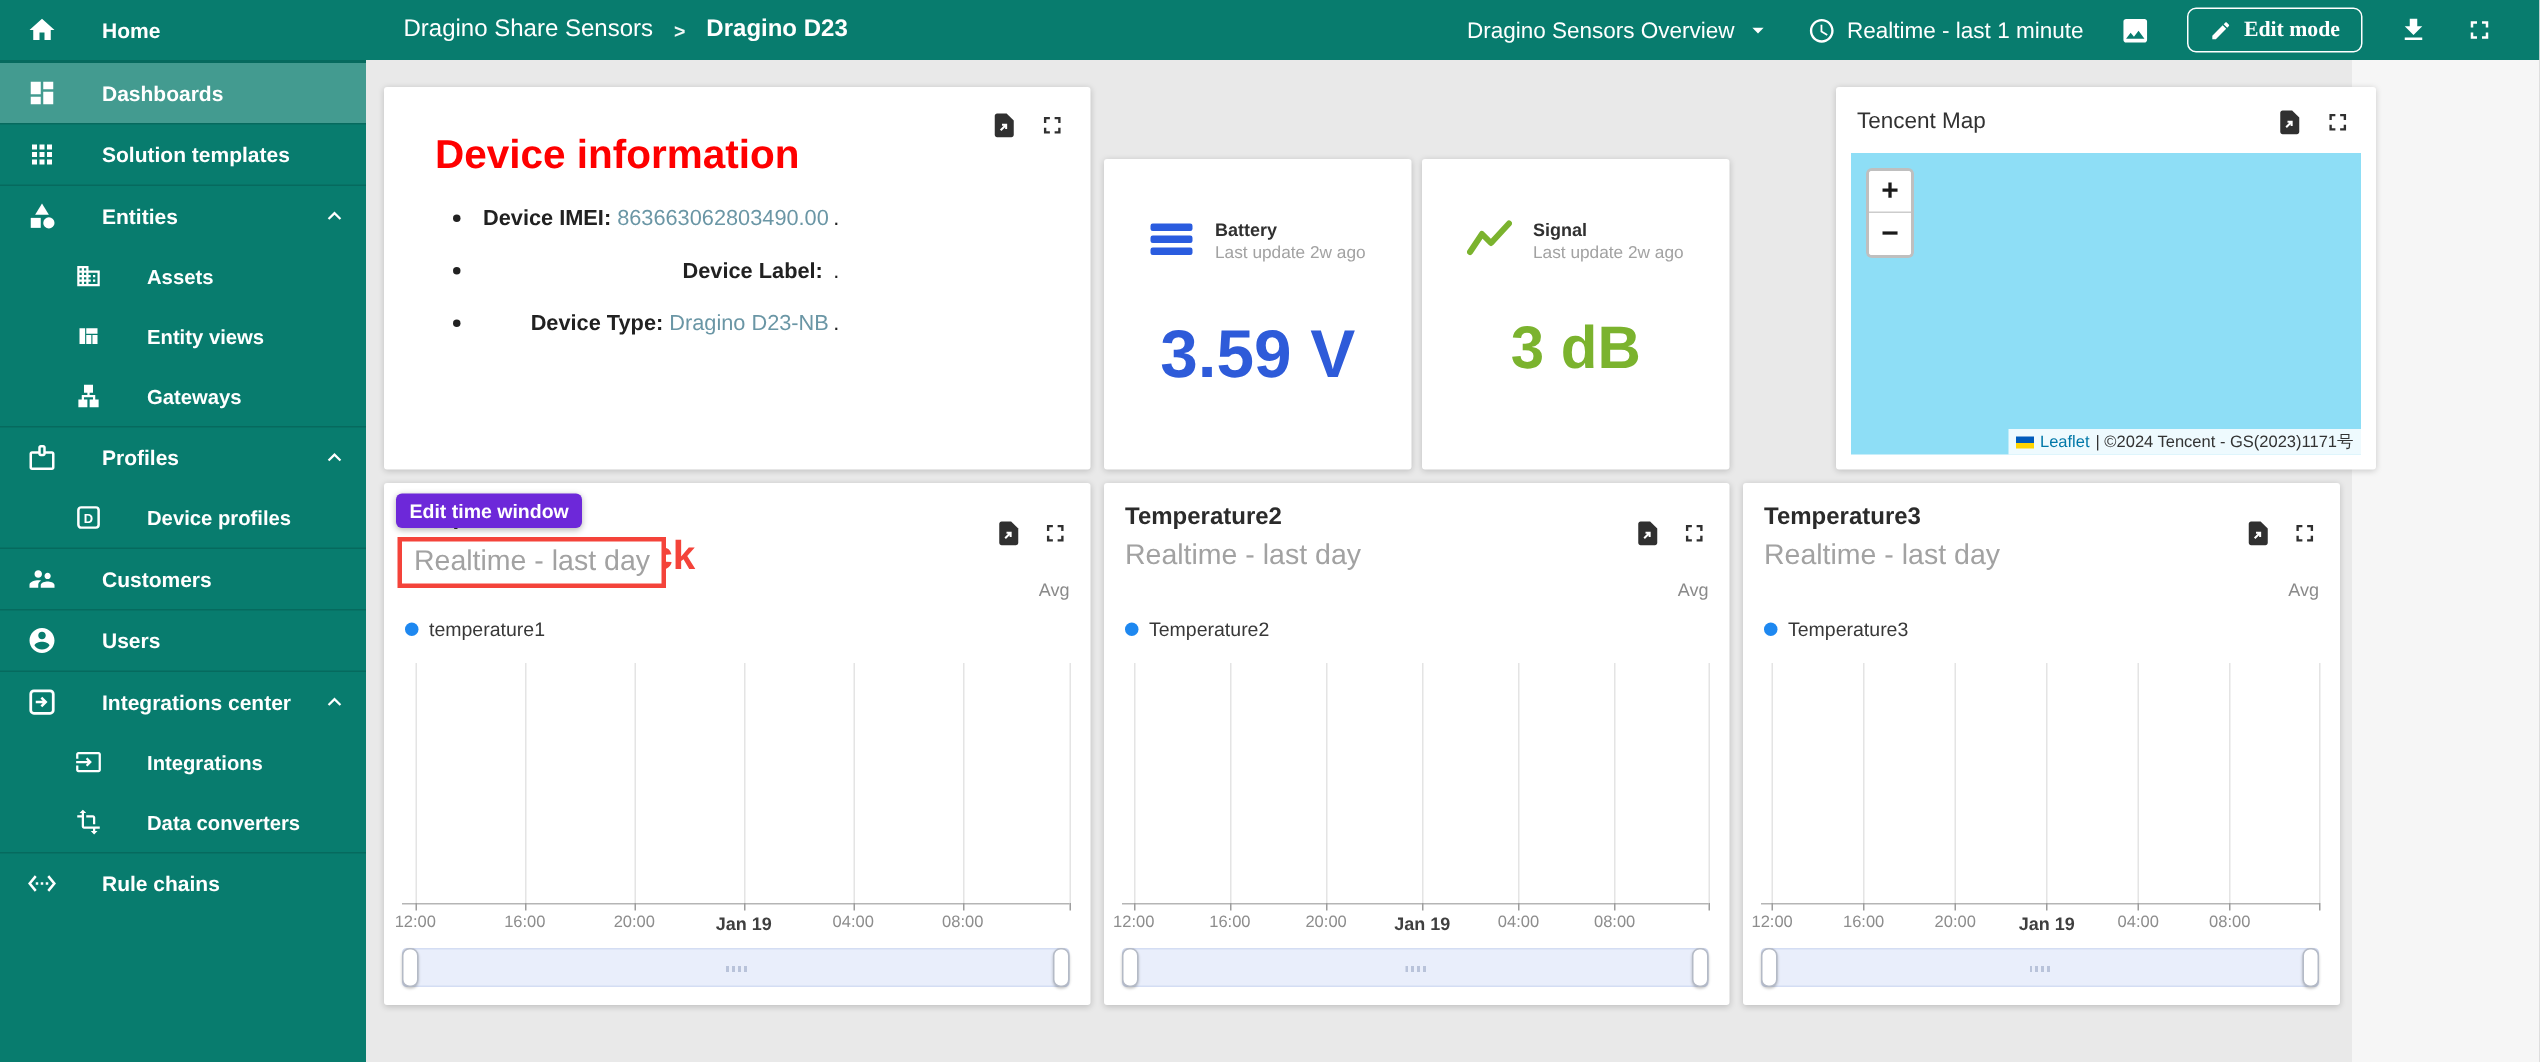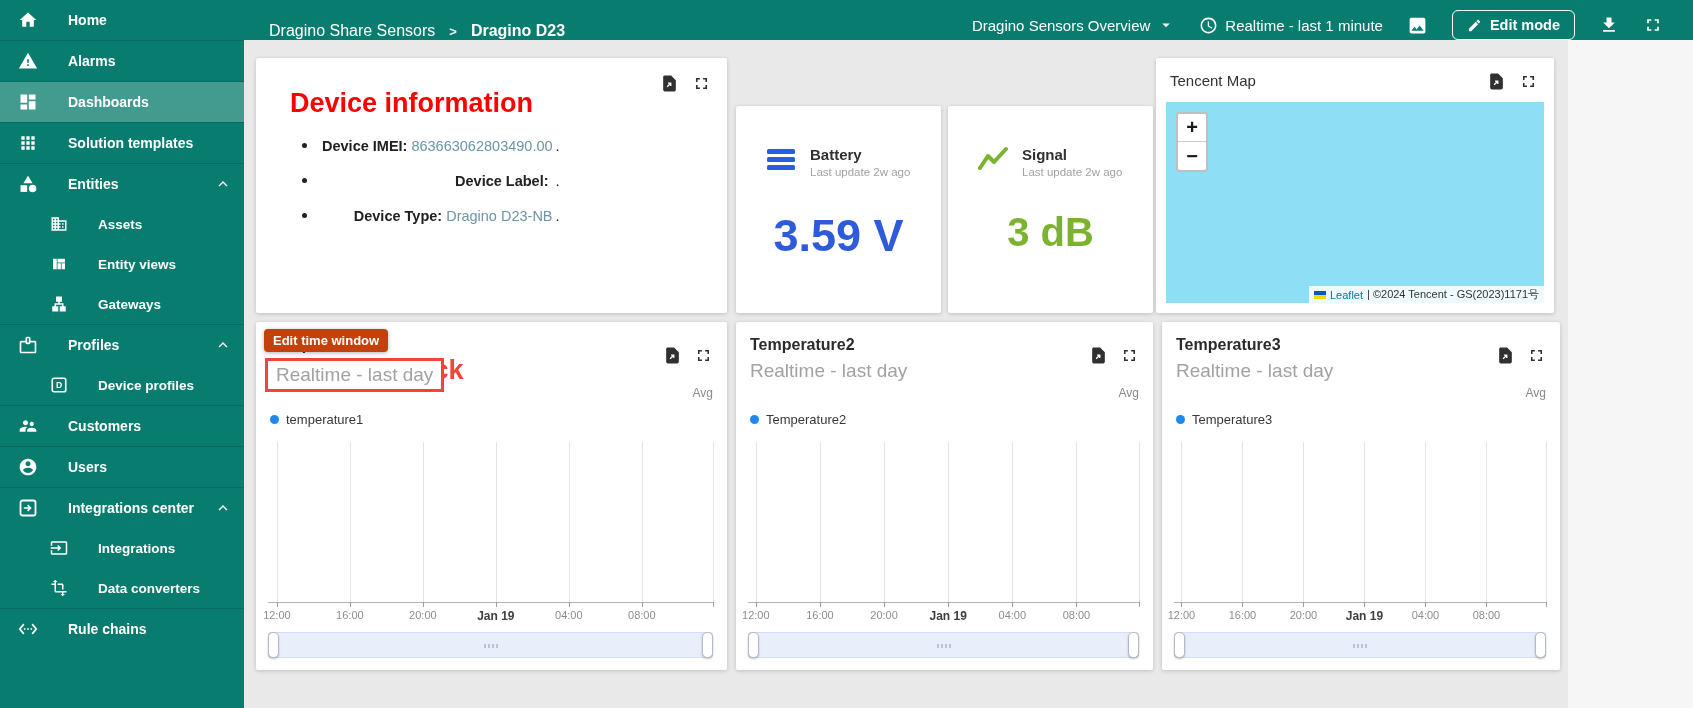--- a/index.html
+++ b/index.html
@@ -4,33 +4,33 @@
 <style>
   * { margin:0; padding:0; box-sizing:border-box; }
   html,body { background:#cfcfcf; }
   .screen {
     position:relative; width:1693px; height:708px; overflow:hidden;
     background:#e9e9e9; font-family:"Liberation Sans", sans-serif;
   }
   
   .topbar {
     position:absolute; left:244px; top:0; right:0; height:40px;
-    background:#087c6e; color:#fff; display:flex; align-items:flex-end;
+    background:#087c6e; color:#fff; display:flex; align-items:center;
     padding:0 30px 0 25px;
   }
   .crumb { display:flex; align-items:center; gap:14px; font-size:16px; }
   .crumb .cur { font-weight:bold; }
   .crumb .sep { font-size:13px; font-weight:bold; opacity:.95; }
   .topbar-right { margin-left:auto; display:flex; align-items:center; gap:24px; }
   .tb-item { display:flex; align-items:center; gap:7px; color:#fff; background:none; border:none;
              font-family:inherit; font-size:15px; cursor:pointer; }
   .edit-btn {
     display:flex; align-items:center; gap:8px; height:30px; padding:0 14px;
     border:1px solid #fff; border-radius:6px; background:none; color:#fff;
-    font-family:Liberation Sans, sans-serif; font-size:14.5px; font-weight:bold; cursor:pointer;
+    font-family:Liberation Serif, serif; font-size:14.5px; font-weight:bold; cursor:pointer;
   }
   .tb-svg { display:block; }
   
   .sidebar {
     position:absolute; left:0; top:0; width:244px; height:708px;
     background:#087c6e; color:#fff; overflow:hidden;
   }
   .sb-item {
     position:relative; height:40px; display:flex; align-items:center; gap:30px;
     padding-left:18px; font-size:14px; font-weight:bold; cursor:pointer; white-space:nowrap;
@@ -57,21 +57,21 @@
   .dev-list li::before { content:''; position:absolute; left:0; top:5px; width:5px; height:5px; border-radius:50%; background:#212121; }
   .b-label { font-weight:bold; color:#212121; }
   .b-value { color:#6a96a5; margin-left:4px; }
   .b-suffix { margin-left:3px; color:#212121; }
   
   .alarm-row { display:flex; align-items:center; height:100%; padding:0 26px; }
   .alarm-title { margin-left:10px; font-size:11px; color:#2b2b2b; }
   .alarm-value { margin-left:auto; font-size:20px; font-weight:bold; color:#2b2b2b; }
   
   .metric-head { position:absolute; left:30px; top:40px; display:flex; gap:14px; align-items:flex-start; }
-  .metric-title { font-size:15px; font-weight:bold; color:#303030; }
+  .metric-title { font-size:12px; font-weight:bold; color:#303030; }
   .metric-sub { font-size:11.5px; color:#a2a2a2; margin-top:3px; }
   .metric-value { position:absolute; left:0; right:0; top:104px; text-align:center; font-weight:bold; }
   .metric-value.blue { color:#2e5bd9; font-size:45px; }
   .metric-value.green { color:#7bb32e; font-size:40px; }
   
   .map-title { position:absolute; left:14px; top:14px; font-size:15px; color:#323232; }
   .map-area { position:absolute; left:10px; right:10px; top:44px; bottom:10px; background:#8edef6; cursor:grab; }
   .map-zoom { position:absolute; left:10px; top:10px; width:32px; background:#fff;
               border:2px solid rgba(0,0,0,.25); border-radius:4px; overflow:hidden; }
   .map-zoom button { display:block; width:100%; height:28px; background:#fff; border:none;
@@ -92,21 +92,21 @@
   .xl { position:absolute; transform:translateX(-50%); font-size:11px; color:#8d8d8d; white-space:nowrap; }
   .xl-major { font-size:12px; font-weight:bold; color:#3f3f3f; }
   .slider { position:absolute; left:12px; right:14px; top:310px; height:26px;
             background:#e9eefb; border:1px solid #d4ddf3; border-radius:3px; cursor:pointer; }
   .sl-handle { position:absolute; top:-1px; width:11px; height:26px; background:#fff;
                border:1px solid #b4bac6; border-radius:5px; box-shadow:0 1px 2px rgba(0,0,0,.25); cursor:ew-resize; }
   .sl-left { left:-1px; } .sl-right { right:-1px; }
   .sl-grip { position:absolute; left:50%; top:11px; width:14px; height:4px; transform:translateX(-50%);
              background:repeating-linear-gradient(90deg,#b9c3da 0 2px,transparent 2px 4px); }
   
-  .anno-tooltip { position:absolute; left:8px; top:7px; z-index:6; background:#c2410c; color:#fff;
+  .anno-tooltip { position:absolute; left:8px; top:7px; z-index:6; background:#6d28d9; color:#fff;
                   font-size:13px; font-weight:bold; padding:4px 9px; border-radius:4px;
                   box-shadow:0 1px 4px rgba(0,0,0,.3); white-space:nowrap; }
   .anno-box { position:absolute; left:9px; top:36px; z-index:5; background:#fff;
               border:3px solid #f4433a; padding:3px 8px; }
   .anno-click { position:absolute; left:143px; top:33px; font-size:27px; font-weight:bold; color:#f4433a; }
 </style>
 </head>
 <body>
 
 <svg width="0" height="0" style="position:absolute">
@@ -201,26 +201,20 @@
 <div class="screen">
 
   <nav class="sidebar">
     <div class="sb-item">
       <svg class="sb-ic" width="20" height="20" fill="#fff">
           <use href="#i-home"></use>
         </svg>
       <span>Home</span>
     </div>
     <div class="sb-divider"></div>
-    <div class="sb-item">
-      <svg class="sb-ic" width="20" height="20" fill="#fff">
-          <use href="#i-warn"></use>
-        </svg>
-      <span>Alarms</span>
-    </div>
     <div class="sb-divider"></div>
     <div class="sb-item selected">
       <svg class="sb-ic" width="20" height="20" fill="#fff">
           <use href="#i-dash"></use>
         </svg>
       <span>Dashboards</span>
     </div>
     <div class="sb-divider"></div>
     <div class="sb-item">
       <svg class="sb-ic" width="20" height="20" fill="#fff">
@@ -409,21 +403,21 @@
         <polyline points="2,22 10,10 16,16 28,3" fill="none" stroke="#7bb32e" stroke-width="4" stroke-linecap="round" stroke-linejoin="round"></polyline>
       </svg>
       <div>
         <div class="metric-title">Signal</div>
         <div class="metric-sub">Last update 2w ago</div>
       </div>
     </div>
     <div class="metric-value green">3 dB</div>
   </section>
 
-  <section class="card" style="left:1156px;top:58px;width:398px;height:255px">
+  <section class="card" style="left:1224px;top:58px;width:360px;height:255px">
     <div class="map-title">Tencent Map</div>
     <button class="w-icon" style="right:48px;top:14px">
       <svg width="19" height="19" fill="#303030">
           <use href="#i-export"></use>
         </svg>
     </button>
     <button class="w-icon" style="right:16px;top:14px">
       <svg width="19" height="19" fill="#303030">
           <use href="#i-fs"></use>
         </svg>

